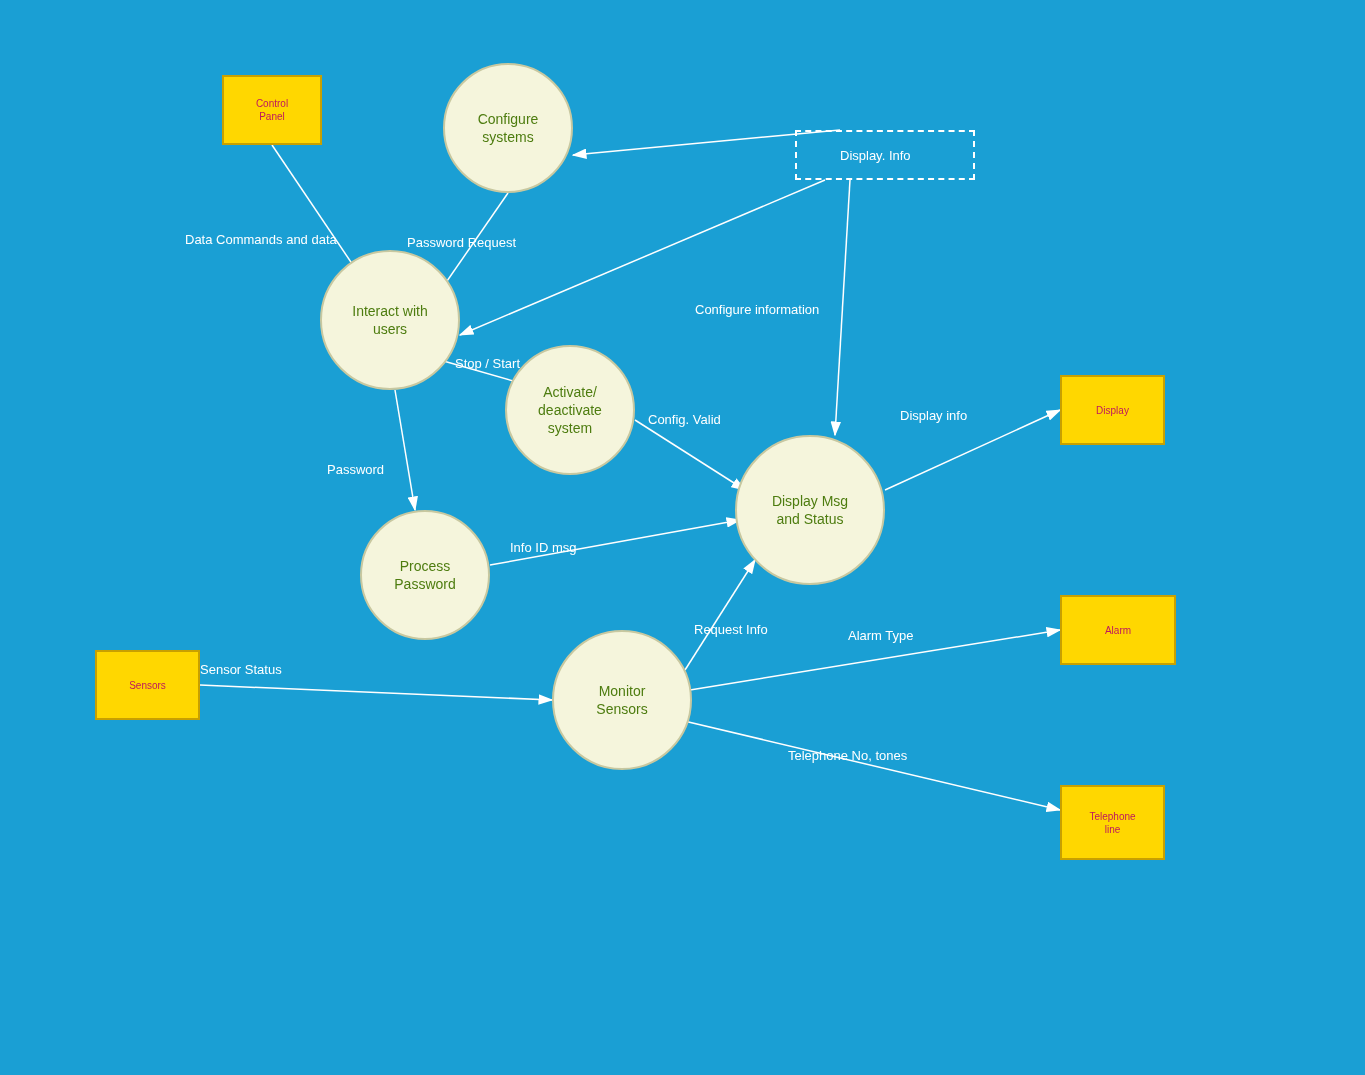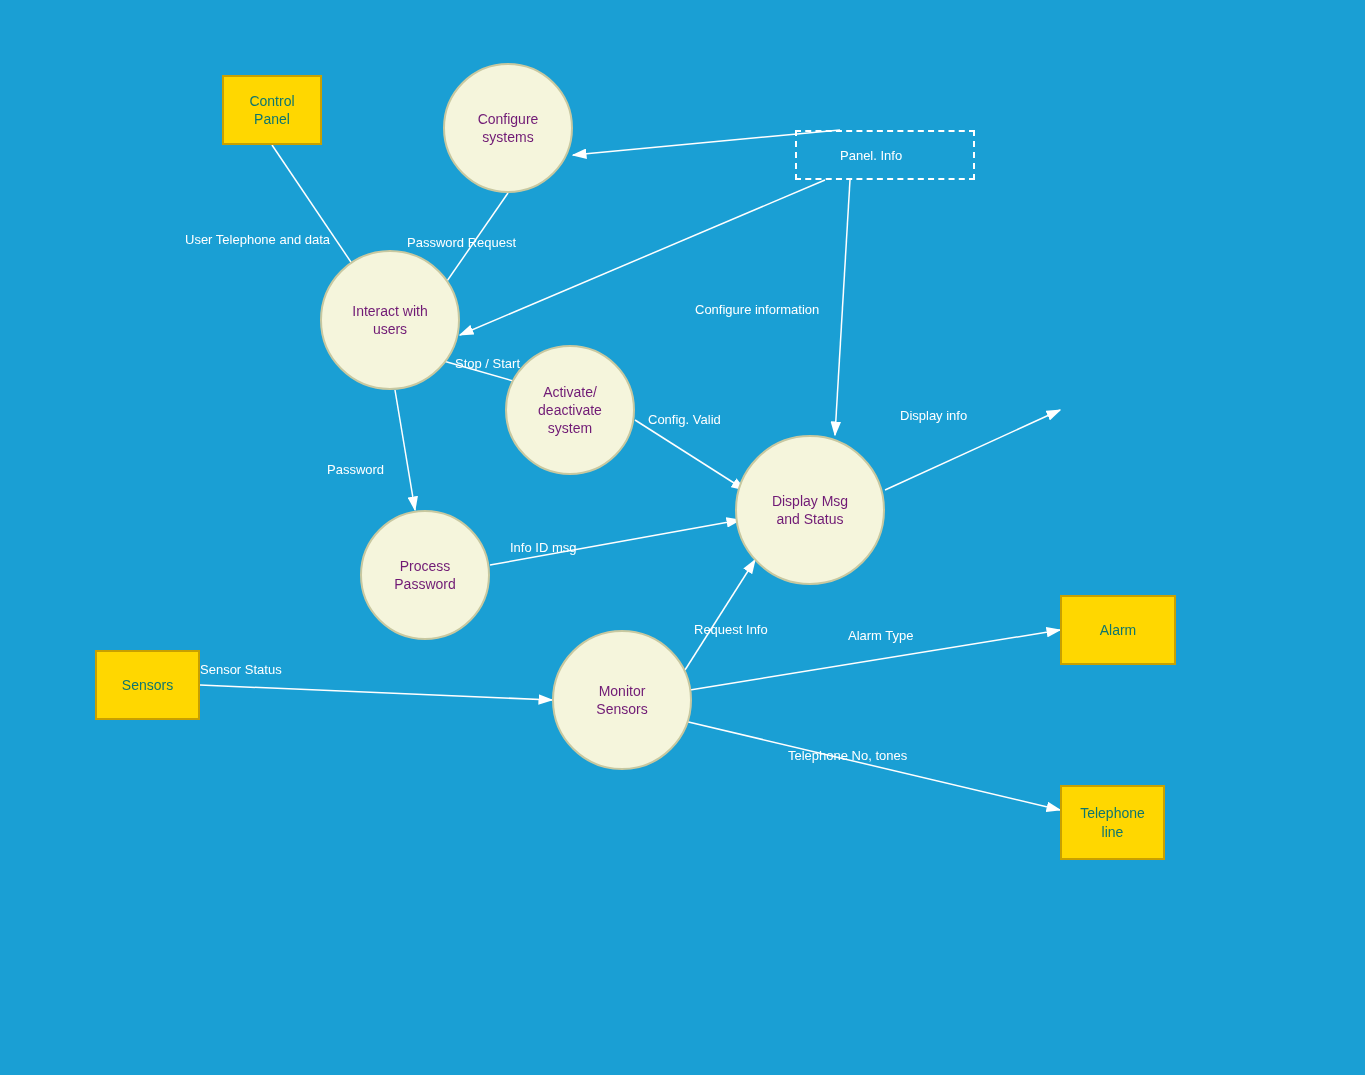--- a/index.html
+++ b/index.html
@@ -26,33 +26,33 @@
     .node-circle {
       position: absolute;
       border-radius: 50%;
       background: #f5f5dc;
       border: 2px solid #c8c8a0;
       display: flex;
       align-items: center;
       justify-content: center;
       text-align: center;
       font-size: 14px;
-      color: #701a75;
+      color: #4d7c0f;
       line-height: 1.3;
     }
     .node-rect {
       position: absolute;
       background: #ffd700;
       border: 2px solid #c8a000;
       display: flex;
       align-items: center;
       justify-content: center;
       text-align: center;
-      font-size: 14px;
-      color: #0f766e;
+      font-size: 10px;
+      color: #be185d;
       line-height: 1.3;
       font-weight: 500;
     }
     .edge-label {
       position: absolute;
       font-size: 13px;
       color: white;
       white-space: nowrap;
     }
     .dashed-box {
@@ -105,21 +105,21 @@
 
     <line x1="825" y1="180" x2="460" y2="335" stroke="white" stroke-width="1.5" marker-end="url(#arrowhead)"></line>
 
     <line x1="840" y1="130" x2="573" y2="155" stroke="white" stroke-width="1.5" marker-end="url(#arrowhead)"></line>
 
     <line x1="850" y1="180" x2="835" y2="435" stroke="white" stroke-width="1.5" marker-end="url(#arrowhead)"></line>
 
   </svg>
 
   <div class="dashed-box" style="left:795px; top:130px; width:180px; height:50px;"></div>
-  <div class="config-info-label" style="left:840px; top:148px;">Panel. Info</div>
+  <div class="config-info-label" style="left:840px; top:148px;">Display. Info</div>
 
   <div class="node-rect" style="left:222px; top:75px; width:100px; height:70px;">
     <span>Control<br>Panel</span>
   </div>
 
   <div class="node-circle" style="left:443px; top:63px; width:130px; height:130px;">
     <span>Configure<br>systems</span>
   </div>
 
   <div class="node-circle" style="left:320px; top:250px; width:140px; height:140px;">
@@ -139,30 +139,33 @@
   </div>
 
   <div class="node-circle" style="left:552px; top:630px; width:140px; height:140px;">
     <span>Monitor<br>Sensors</span>
   </div>
 
   <div class="node-rect" style="left:95px; top:650px; width:105px; height:70px;">
     <span>Sensors</span>
   </div>
 
+  <div class="node-rect" style="left:1060px; top:375px; width:105px; height:70px;">
+    <span>Display</span>
+  </div>
 
   <div class="node-rect" style="left:1060px; top:595px; width:116px; height:70px;">
     <span>Alarm</span>
   </div>
 
   <div class="node-rect" style="left:1060px; top:785px; width:105px; height:75px;text-align:center;">
     <span>Telephone<br>line</span>
   </div>
 
-  <div class="edge-label" style="left:185px; top:232px;">User Telephone and data</div>
+  <div class="edge-label" style="left:185px; top:232px;">Data Commands and data</div>
 
   <div class="edge-label" style="left:407px; top:235px;">Password Request</div>
 
   <div class="edge-label" style="left:455px; top:356px;">Stop / Start</div>
 
   <div class="edge-label" style="left:327px; top:462px;">Password</div>
 
   <div class="edge-label" style="left:510px; top:540px;">Info ID msg</div>
 
   <div class="edge-label" style="left:648px; top:412px;">Config. Valid</div>

